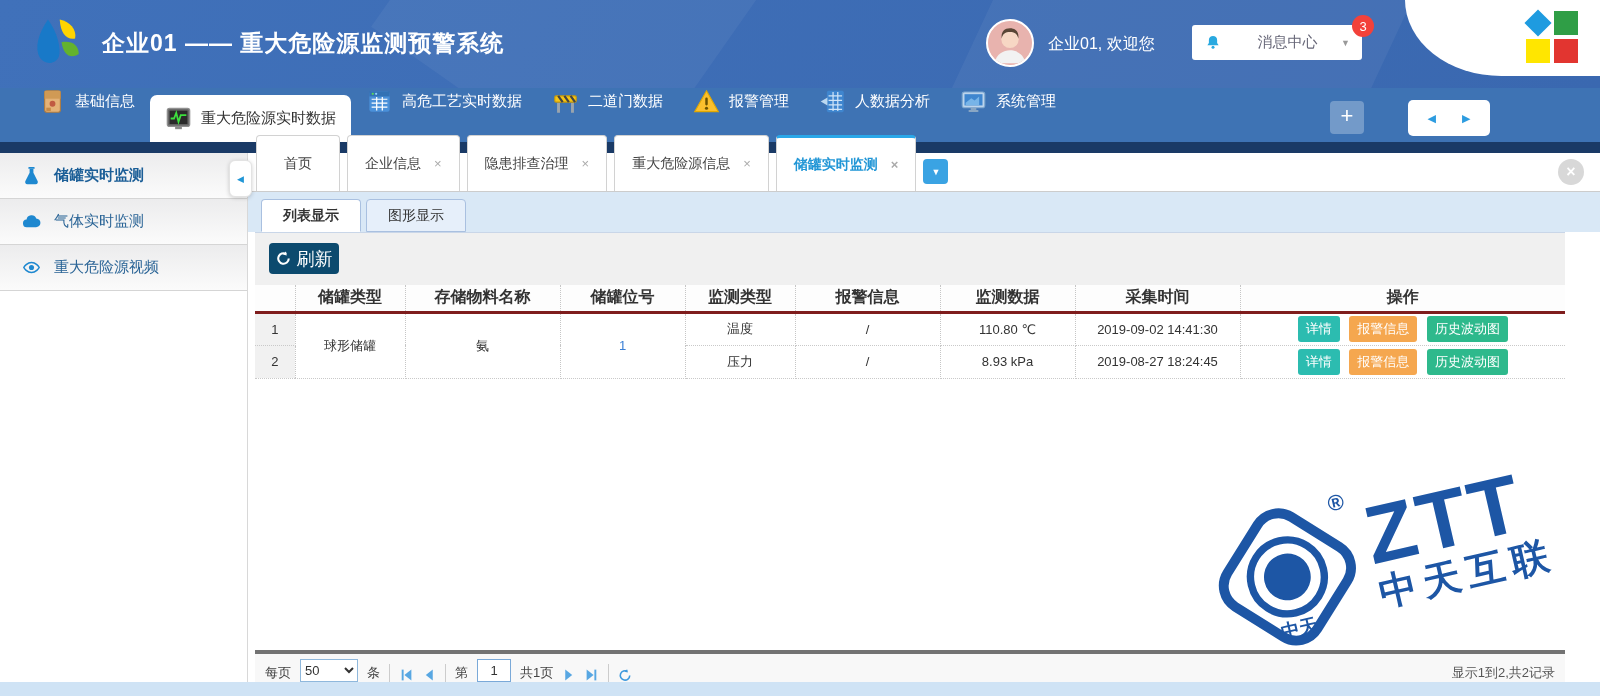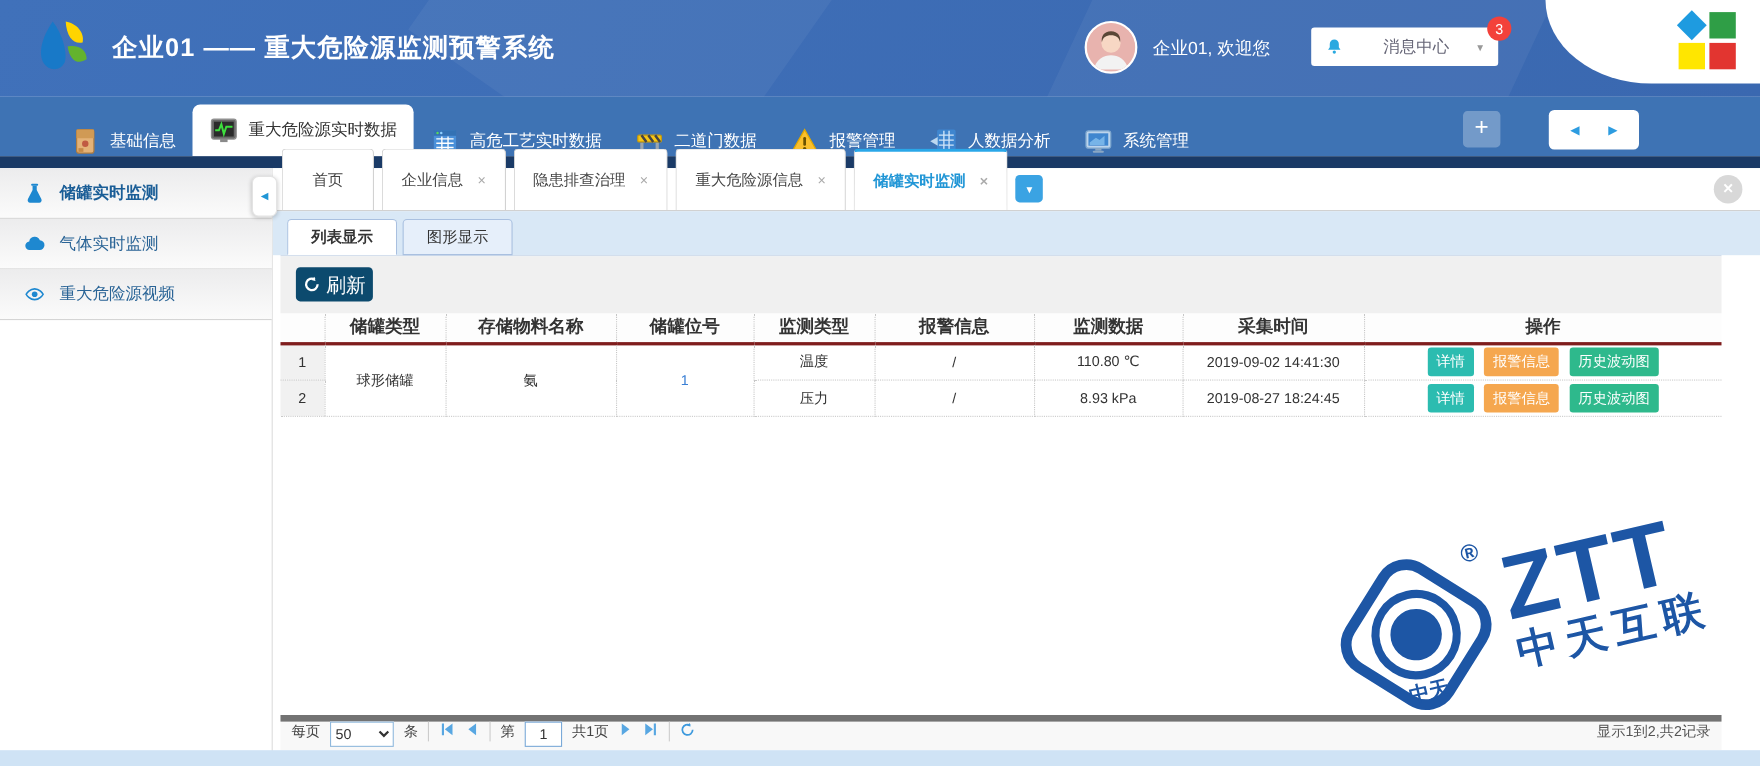--- a/index.html
+++ b/index.html
@@ -24,21 +24,21 @@
   .power{position:absolute;left:1486px;top:29px;width:26px;height:26px;cursor:pointer}
   .corner{position:absolute;right:0;top:0;width:195px;height:76px;background:#fff;border-bottom-left-radius:190px 150px}
   .tiles{position:absolute;right:22px;top:11px;width:52px;height:52px;display:grid;grid-template-columns:24px 24px;grid-template-rows:24px 24px;gap:4px}
   .tile{width:24px;height:24px;display:block}
   .t-blue{background:#1e9be0;transform:rotate(45deg) scale(.8)}
   .t-green{background:#2f9e46}
   .t-yellow{background:#ffe600}
   .t-red{background:#e23530}
 
   
-  .nav{position:absolute;top:88px;left:0;width:1600px;height:54px;background:#3e73b4;display:flex;align-items:flex-end;padding-left:49px}
+  .nav{position:absolute;top:88px;left:0;width:1600px;height:54px;background:#3e73b4;display:flex;align-items:flex-start;padding-left:24px}
   .nav-item{display:flex;align-items:center;gap:9px;color:#fff;font-size:15px;padding:0 15px;cursor:pointer;white-space:nowrap}
   .nav-item .nav-ico{width:27px;height:27px;display:inline-flex}
   .nav-item.active{background:#fff;color:#333;border-radius:7px 7px 0 0;margin-top:7px;height:47px}
   .nav-add{position:absolute;left:1330px;top:101px;width:34px;height:33px;background:rgba(255,255,255,.28);border-radius:4px;color:#fff;font-size:22px;line-height:30px;text-align:center;cursor:pointer}
   .nav-arrows{position:absolute;left:1408px;top:100px;width:82px;height:36px;background:#fff;border-radius:5px;display:flex;align-items:center;justify-content:center;gap:26px;color:#2d9ce0;font-size:11px;cursor:pointer}
   .navy-strip{position:absolute;top:142px;left:0;width:1600px;height:11px;background:#1a3a66}
 
   
   .sidebar{position:absolute;top:153px;left:0;width:248px;bottom:0;background:#fff;border-right:1px solid #d8d8d8}
   .side-item{height:46px;display:flex;align-items:center;gap:13px;padding-left:22px;background:linear-gradient(#ececed,#fbfbfb);border-bottom:1px solid #d5d5d5;color:#2a6496;font-size:15px;cursor:pointer}
@@ -80,21 +80,21 @@
   .table-space{flex:1;position:relative;overflow:hidden}
   
   .watermark{position:absolute;right:14px;bottom:14px;transform:rotate(-13deg);display:flex;align-items:center;gap:6px;color:#1d56a5}
   .wm-mark{position:relative;width:160px;height:160px}
   .wm-reg{position:absolute;right:8px;top:6px;font-size:22px;font-weight:bold}
   .wm-right{display:flex;flex-direction:column;line-height:1}
   .wm-en{font-size:82px;font-weight:bold;letter-spacing:3px;line-height:.85}
   .wm-cn{font-size:38px;font-weight:bold;letter-spacing:7px;margin-top:4px}
 
   
-  .pager{height:32px;background:#f8f8f8;border-top:6px solid #737373;display:flex;align-items:flex-start;padding:0 10px;font-size:13px;color:#444;gap:9px;flex:none}
+  .pager{height:32px;background:#f8f8f8;border-top:4px solid #737373;display:flex;align-items:flex-end;padding:0 10px;font-size:13px;color:#444;gap:9px;flex:none}
   .pager .divider{width:1px;height:18px;background:#ccc}
   .page-size{width:58px;height:23px;border:1px solid #8fb8dc;background:#fff;font-size:13px;color:#333}
   .page-input{width:34px;height:23px;border:1px solid #7aa9d8;text-align:center;font-size:13px;color:#333}
   .pg-ico{width:14px;height:14px;display:inline-flex;cursor:pointer}
   .pager-summary{margin-left:auto;color:#555}
 
   .bottom-strip{position:absolute;left:0;right:0;bottom:0;height:14px;background:#cfe3f5;z-index:6}
 </style>
 </head>
 <body>

